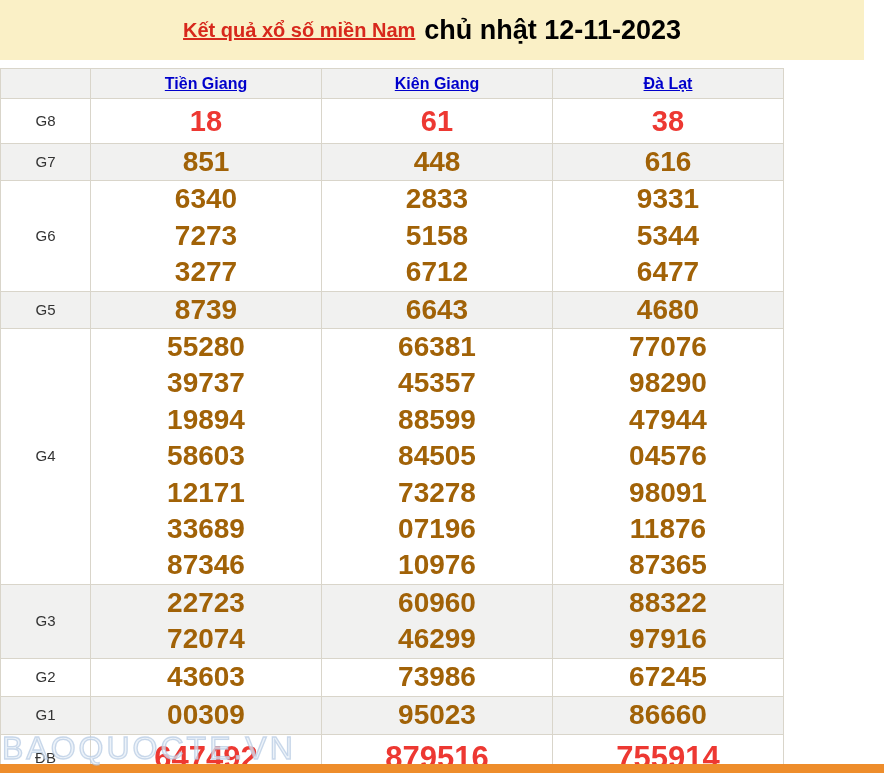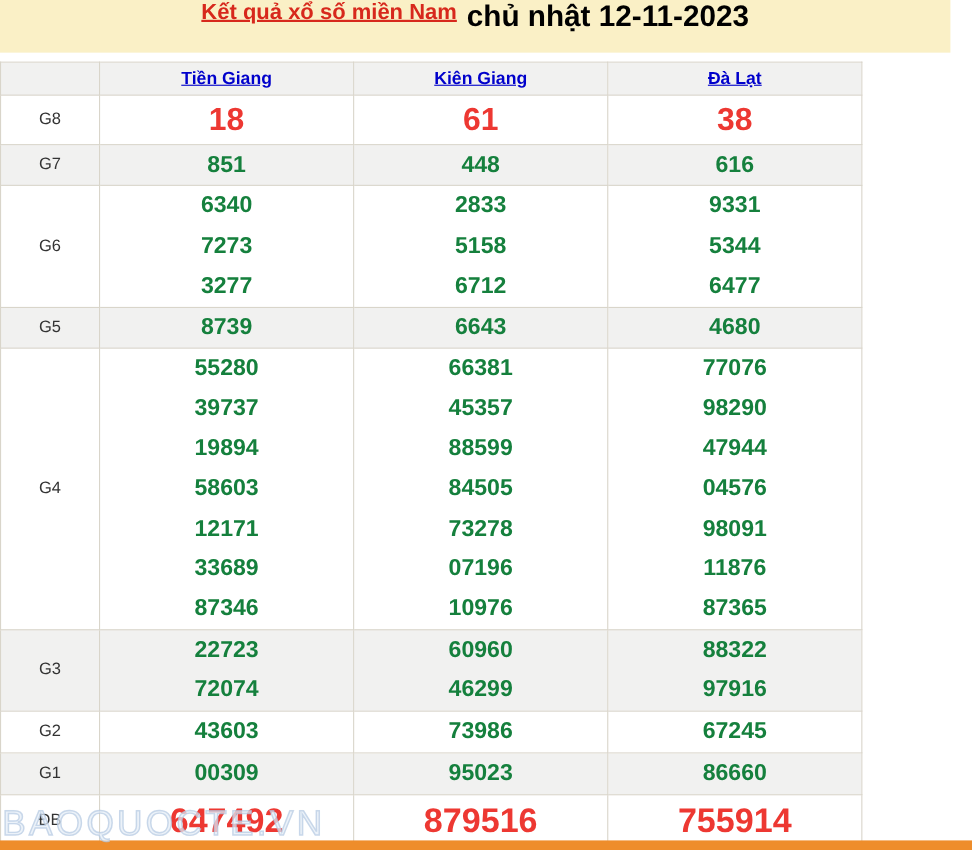--- a/index.html
+++ b/index.html
@@ -6,25 +6,25 @@
   body{background:#ffffff;}
   .page{
     position:relative;
     width:884px;height:773px;
     background:#ffffff;
     font-family:"Liberation Sans", sans-serif;
     overflow:hidden;
   }
   
   .title-bar{
-    height:48px;
+    height:60px;
     margin-right:20px;
     background:#faf0c6;
     display:flex;
-    align-items:flex-start;
+    align-items:center;
     justify-content:center;
     white-space:nowrap;
   }
   .title-link{
     color:#d7281c;
     font-size:20px;
     font-weight:bold;
     text-decoration:underline;
     cursor:pointer;
   }
@@ -62,22 +62,22 @@
   }
   .results tbody tr{background:#ffffff;}
   .results tbody tr.gray{background:#f1f1f0;}
   .label-txt{
     color:#333333;
     font-size:15px;
     font-weight:normal;
   }
   .num{
     display:block;
-    color:#15803d;
-    font-size:21px;
+    color:#a16207;
+    font-size:28px;
     font-weight:bold;
     line-height:36.4px;
   }
   tr.big .num{color:#ed3832;}
   tbody tr:first-child.big .num{font-size:29px;line-height:44px;}
   tbody tr:last-child.big .num{font-size:31px;line-height:46px;}
   
   tbody tr:nth-child(1){height:45px;padding-left:12px;}
   tbody tr:nth-child(2){height:36px;padding-left:24px;}
   tbody tr:nth-child(3){height:110px;}

